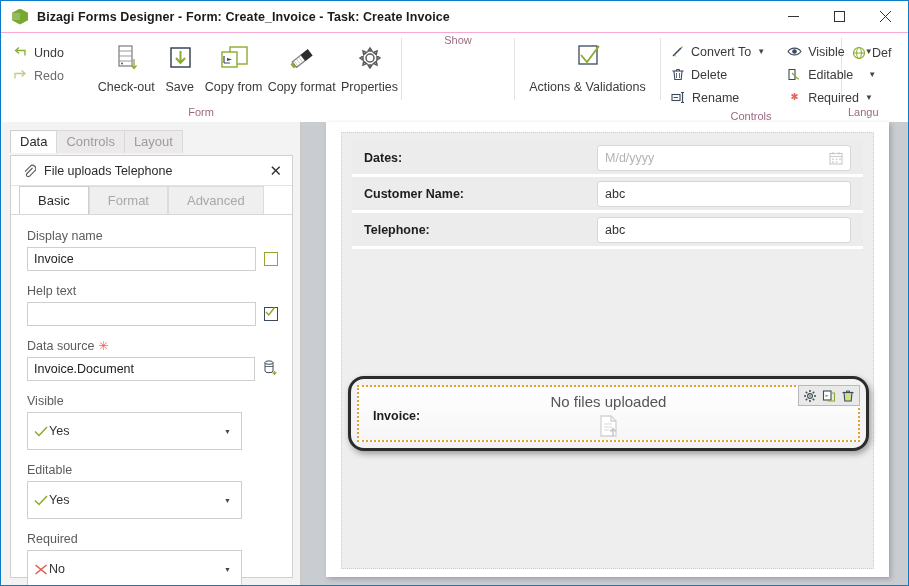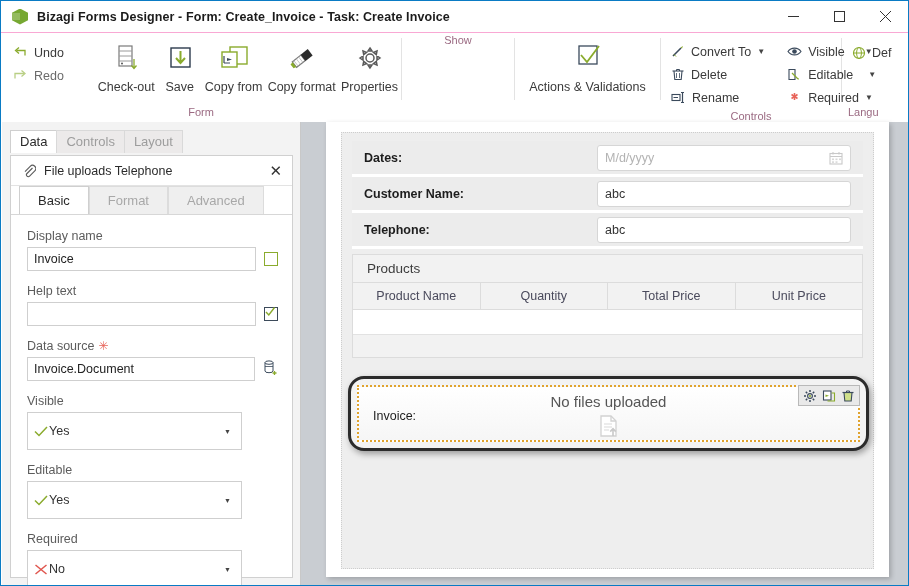--- a/index.html
+++ b/index.html
@@ -174,21 +174,21 @@
     border:3px solid #2b2b2b; border-radius:16px;
     box-shadow: 2px 3px 6px rgba(0,0,0,.35);
     background:#f3f3f3;
   }
   .sel-inner {
     position:absolute; left:6px; top:6px; right:6px; bottom:6px;
     border:2px dotted #e0a32e;
     background:linear-gradient(#ffffff,#f6f6f6);
     display:flex; align-items:center;
   }
-  .sel-label { padding-left:14px; font-size:12.5px; font-weight:normal; color:#1d1d1d;
+  .sel-label { padding-left:14px; font-size:12.5px; font-weight:bold; color:#1d1d1d;
     align-self:center; margin-top:4px; }
   .sel-center {
     position:absolute; left:0; right:0; top:6px; display:flex;
     flex-direction:column; align-items:center; gap:4px;
   }
   .sel-center .msg { font-size:15px; color:#555;text-align:right; }
   .mini-toolbar {
     position:absolute; right:-2px; top:-2px; height:21px;
     background:#e9e9e9; border:1px solid #b9b9b9;
     display:flex; align-items:center; gap:3px; padding:0 3px;
@@ -565,31 +565,20 @@
           </div>
         </div>
 
         <div class="frm-row">
           <div class="frm-lbl">Telephone:</div>
           <div class="frm-ctl">
             <div class="txtbox">abc</div>
           </div>
         </div>
 
-        <div class="grid">
-          <div class="grid-title">Products</div>
-          <div class="grid-head">
-            <div>Product Name</div>
-            <div>Quantity</div>
-            <div>Total Price</div>
-            <div>Unit Price</div>
-          </div>
-          <div class="grid-row-white"></div>
-          <div class="grid-row-gray"></div>
-        </div>
 
         <div class="sel-wrap">
           <div class="sel-inner">
             <div class="sel-label">Invoice:</div>
             <div class="sel-center">
               <div class="msg">No files uploaded</div>
               <svg width="22" height="24" viewBox="0 0 22 24">
                 <path d="M3,2 L13,2 L18,7 L18,22 L3,22 Z" fill="#fff" stroke="#d2d2d2" stroke-width="1.3"></path>
                 <path d="M13,2 L13,7 L18,7" fill="none" stroke="#d2d2d2" stroke-width="1.3"></path>
                 <line x1="6" y1="10" x2="14" y2="10" stroke="#dcdcdc" stroke-width="1.1"></line>

